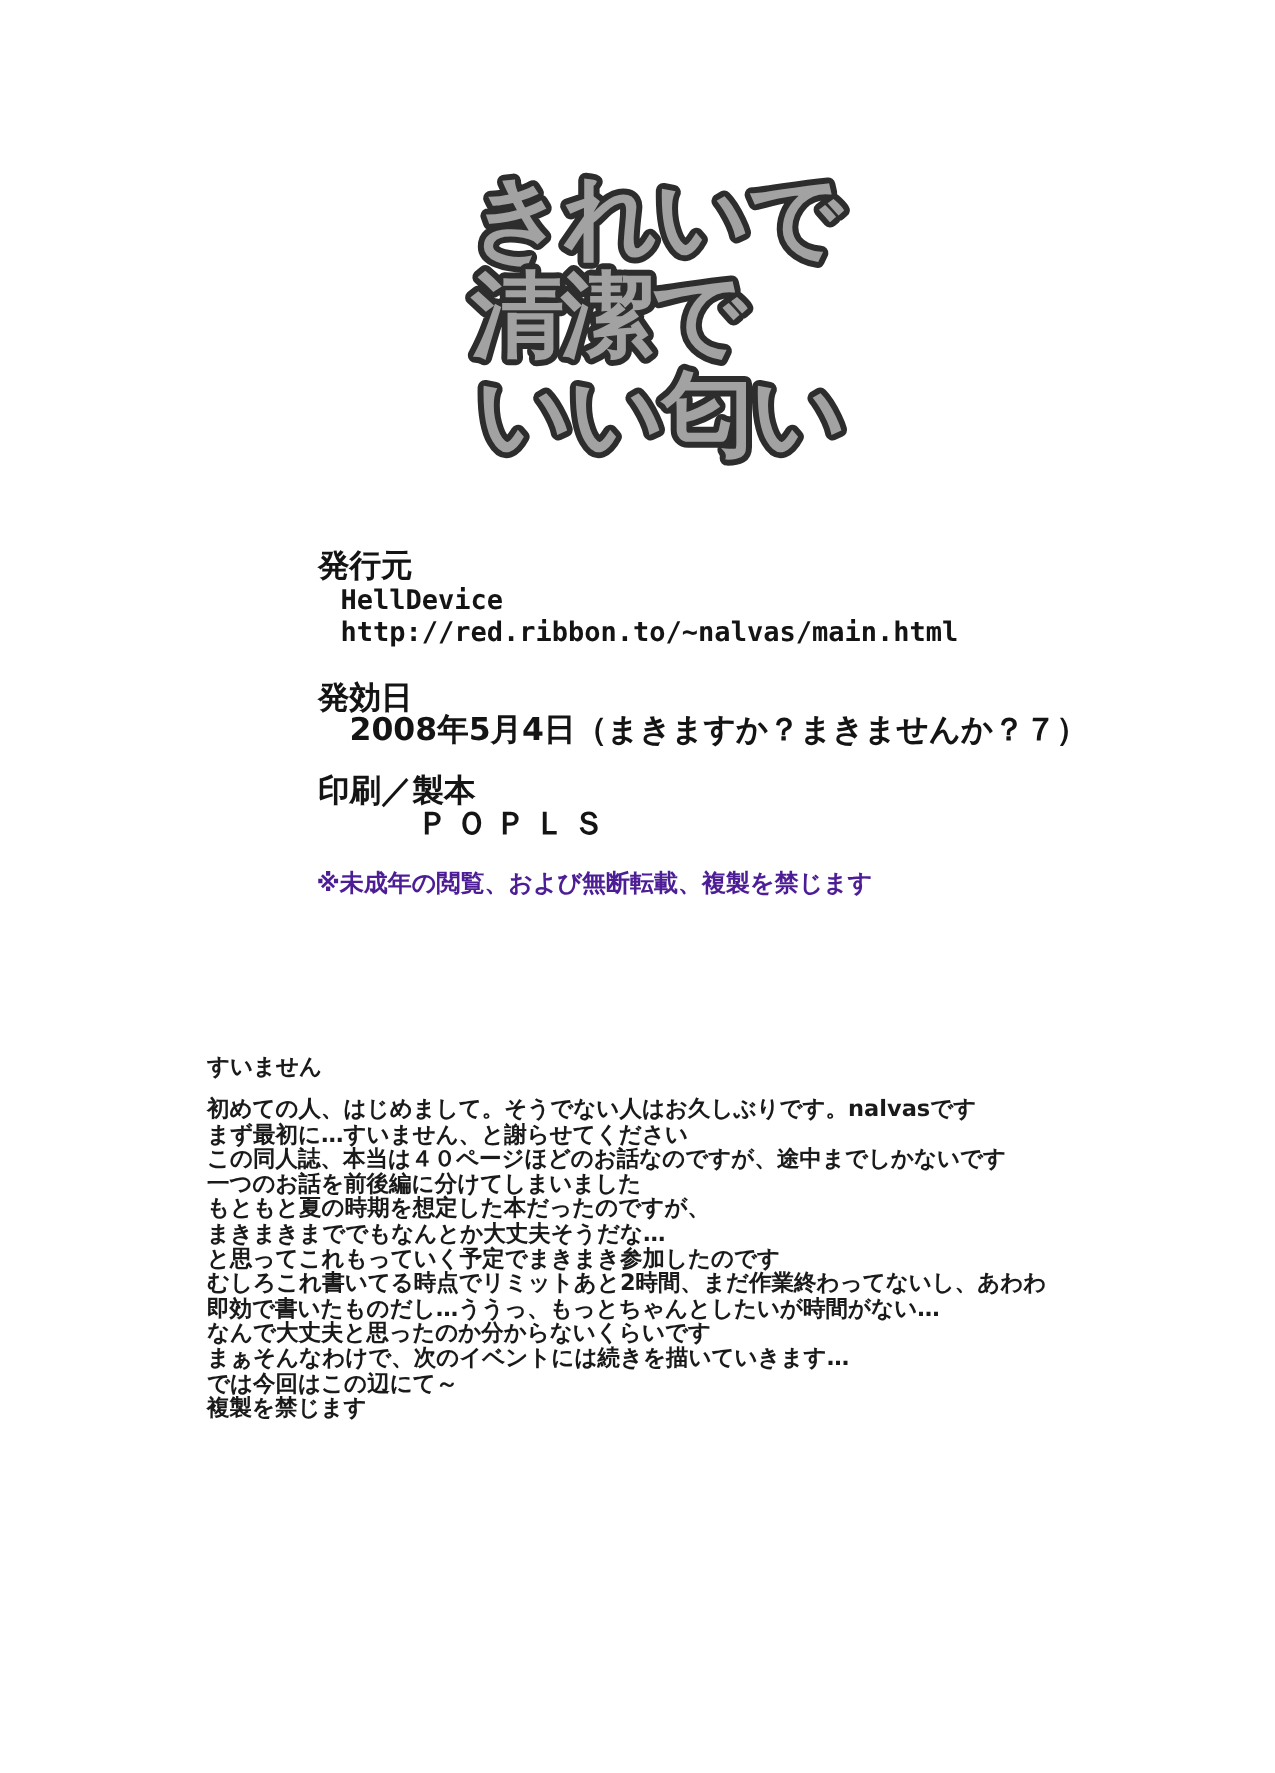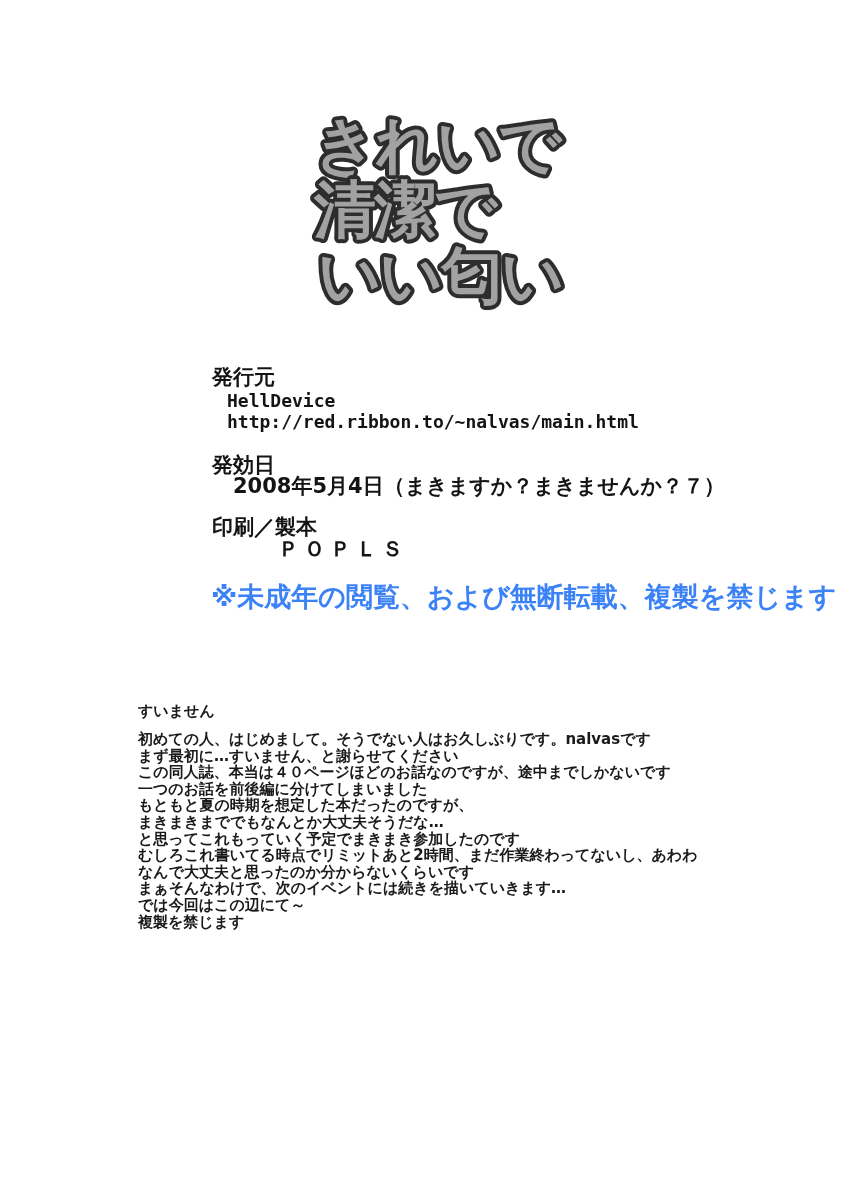--- a/index.html
+++ b/index.html
@@ -41,21 +41,21 @@
     line-height: 1;
     color: #141414;
   }
   .col-value {
     font-weight: bold;
     font-size: 21px;
     line-height: 1;
     color: #141414;
   }
   #print-value { letter-spacing: 5px; }
-  #notice { font-weight: bold; font-size: 27px; color: #3b82f6; text-align: center; }
+  #notice { font-weight: bold; font-size: 16px; color: #4c1d95; text-align: center; }
 
   
   #afterword-heading {
     font-weight: bold;
     font-size: 15px;
     color: #1a1a1a;
   }
   #afterword-body {
     position: absolute;
     left: 138px; top: 731px;
@@ -94,17 +94,18 @@
 
 <div id="afterword-body">
   <div class="aw-line">初めての人、はじめまして。そうでない人はお久しぶりです。nalvasです</div>
   <div class="aw-line">まず最初に…すいません、と謝らせてください</div>
   <div class="aw-line">この同人誌、本当は４０ページほどのお話なのですが、途中までしかないです</div>
   <div class="aw-line">一つのお話を前後編に分けてしまいました</div>
   <div class="aw-line">もともと夏の時期を想定した本だったのですが、</div>
   <div class="aw-line">まきまきまででもなんとか大丈夫そうだな…</div>
   <div class="aw-line">と思ってこれもっていく予定でまきまき参加したのです</div>
   <div class="aw-line">むしろこれ書いてる時点でリミットあと2時間、まだ作業終わってないし、あわわ</div>
+  <div class="aw-line">即効で書いたものだし…ううっ、もっとちゃんとしたいが時間がない…</div>
   <div class="aw-line">なんで大丈夫と思ったのか分からないくらいです</div>
   <div class="aw-line">まぁそんなわけで、次のイベントには続きを描いていきます…</div>
   <div class="aw-line">では今回はこの辺にて～</div>
   <div class="aw-line">複製を禁じます</div>
 </div>
 
 </body></html>

